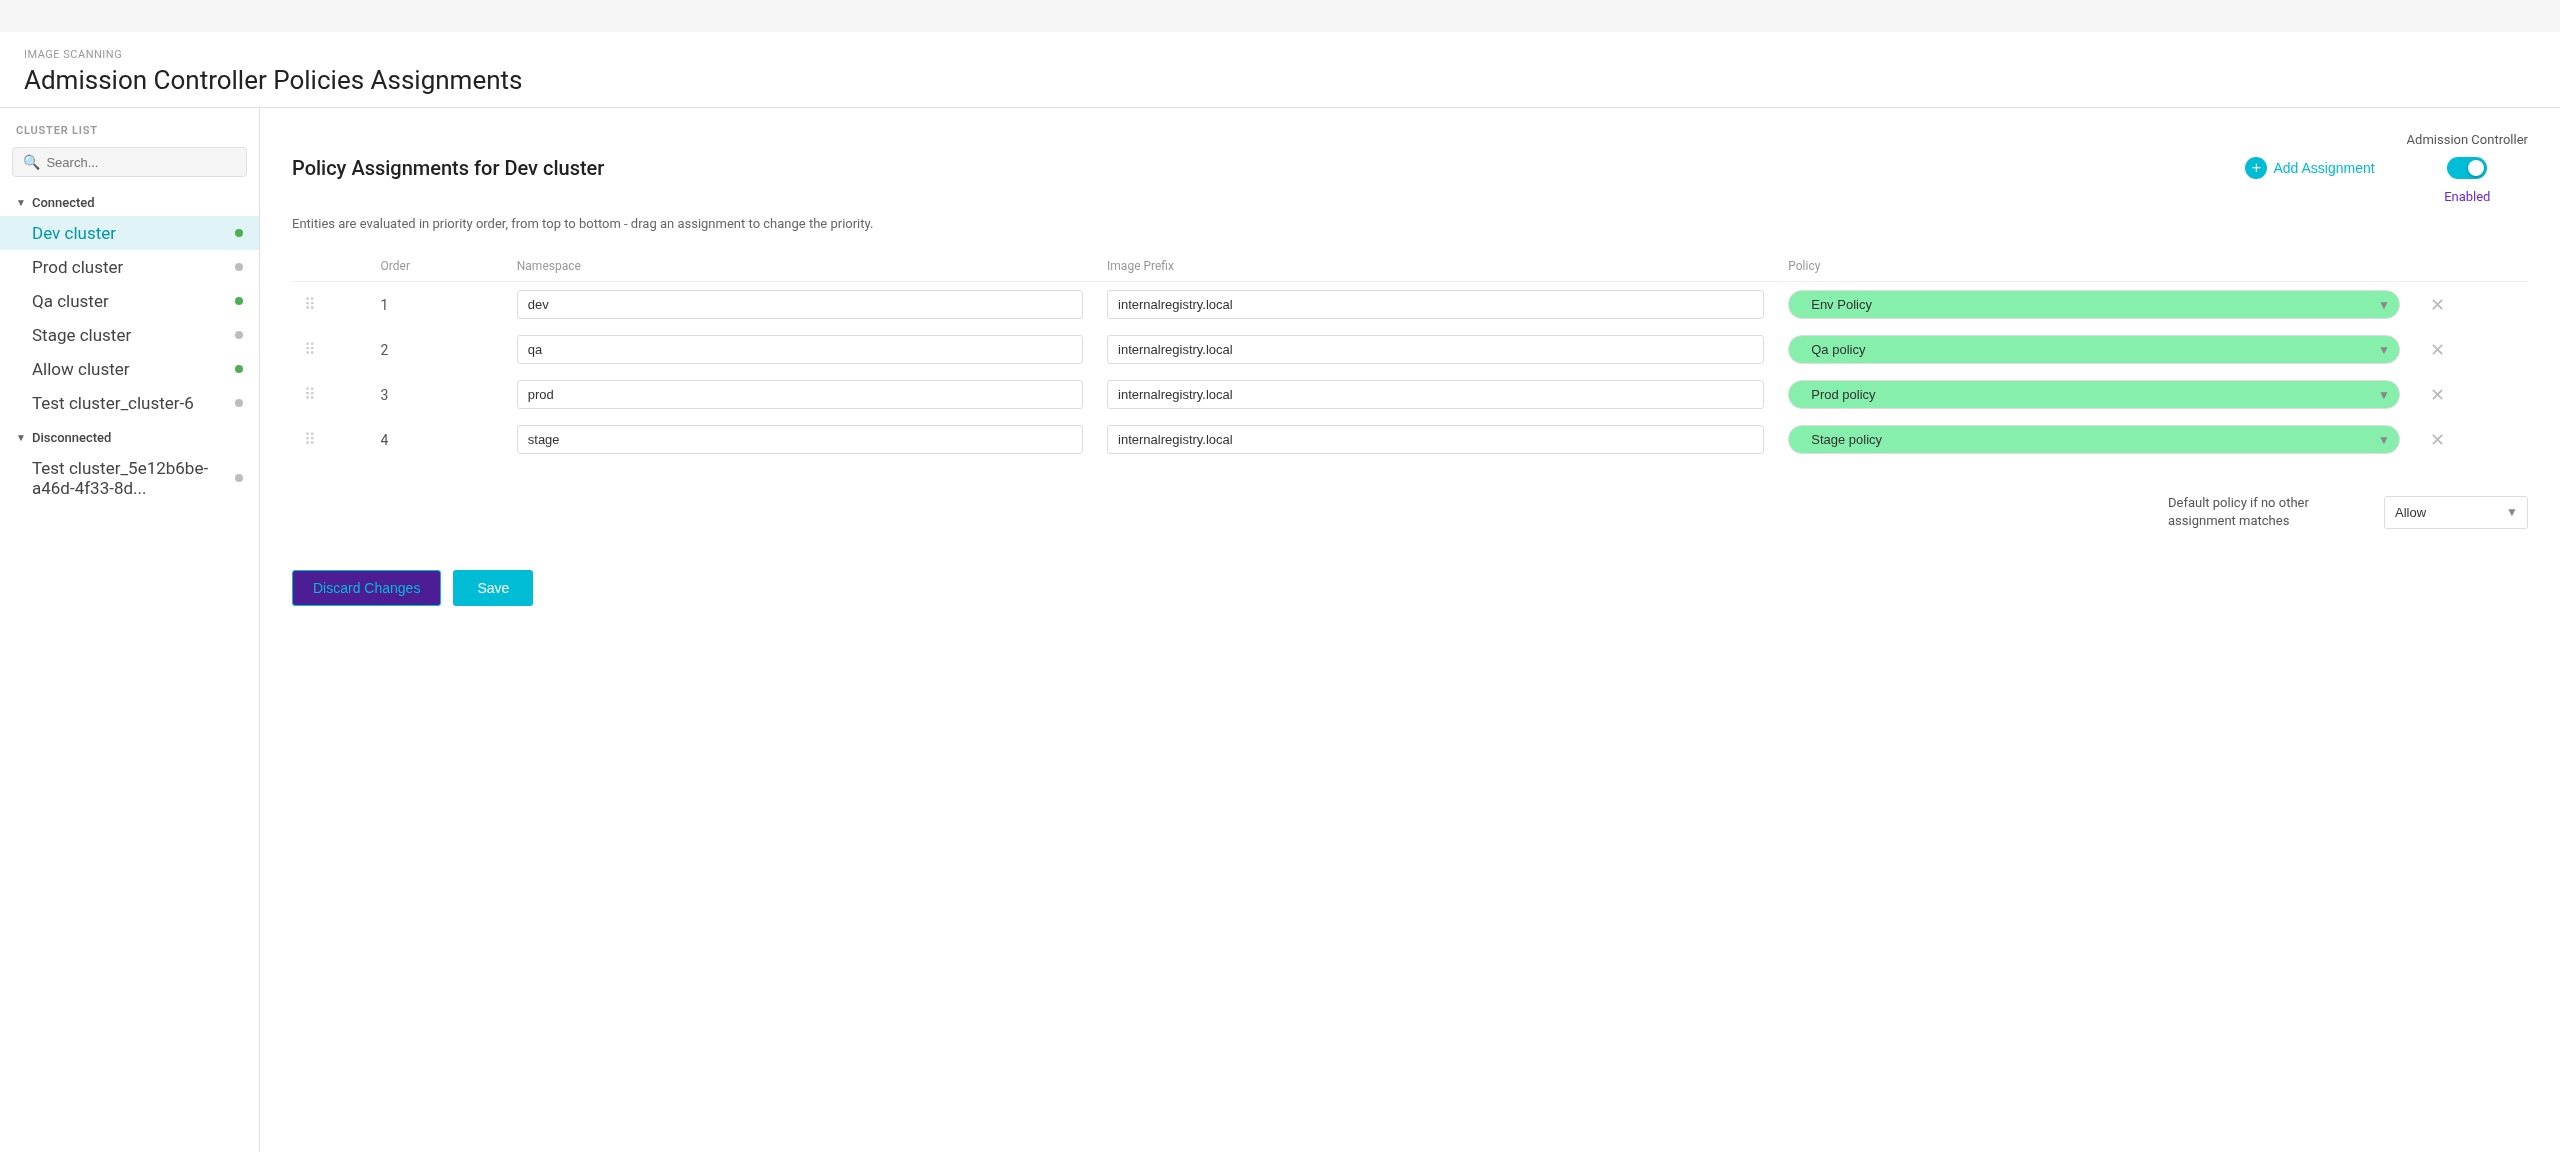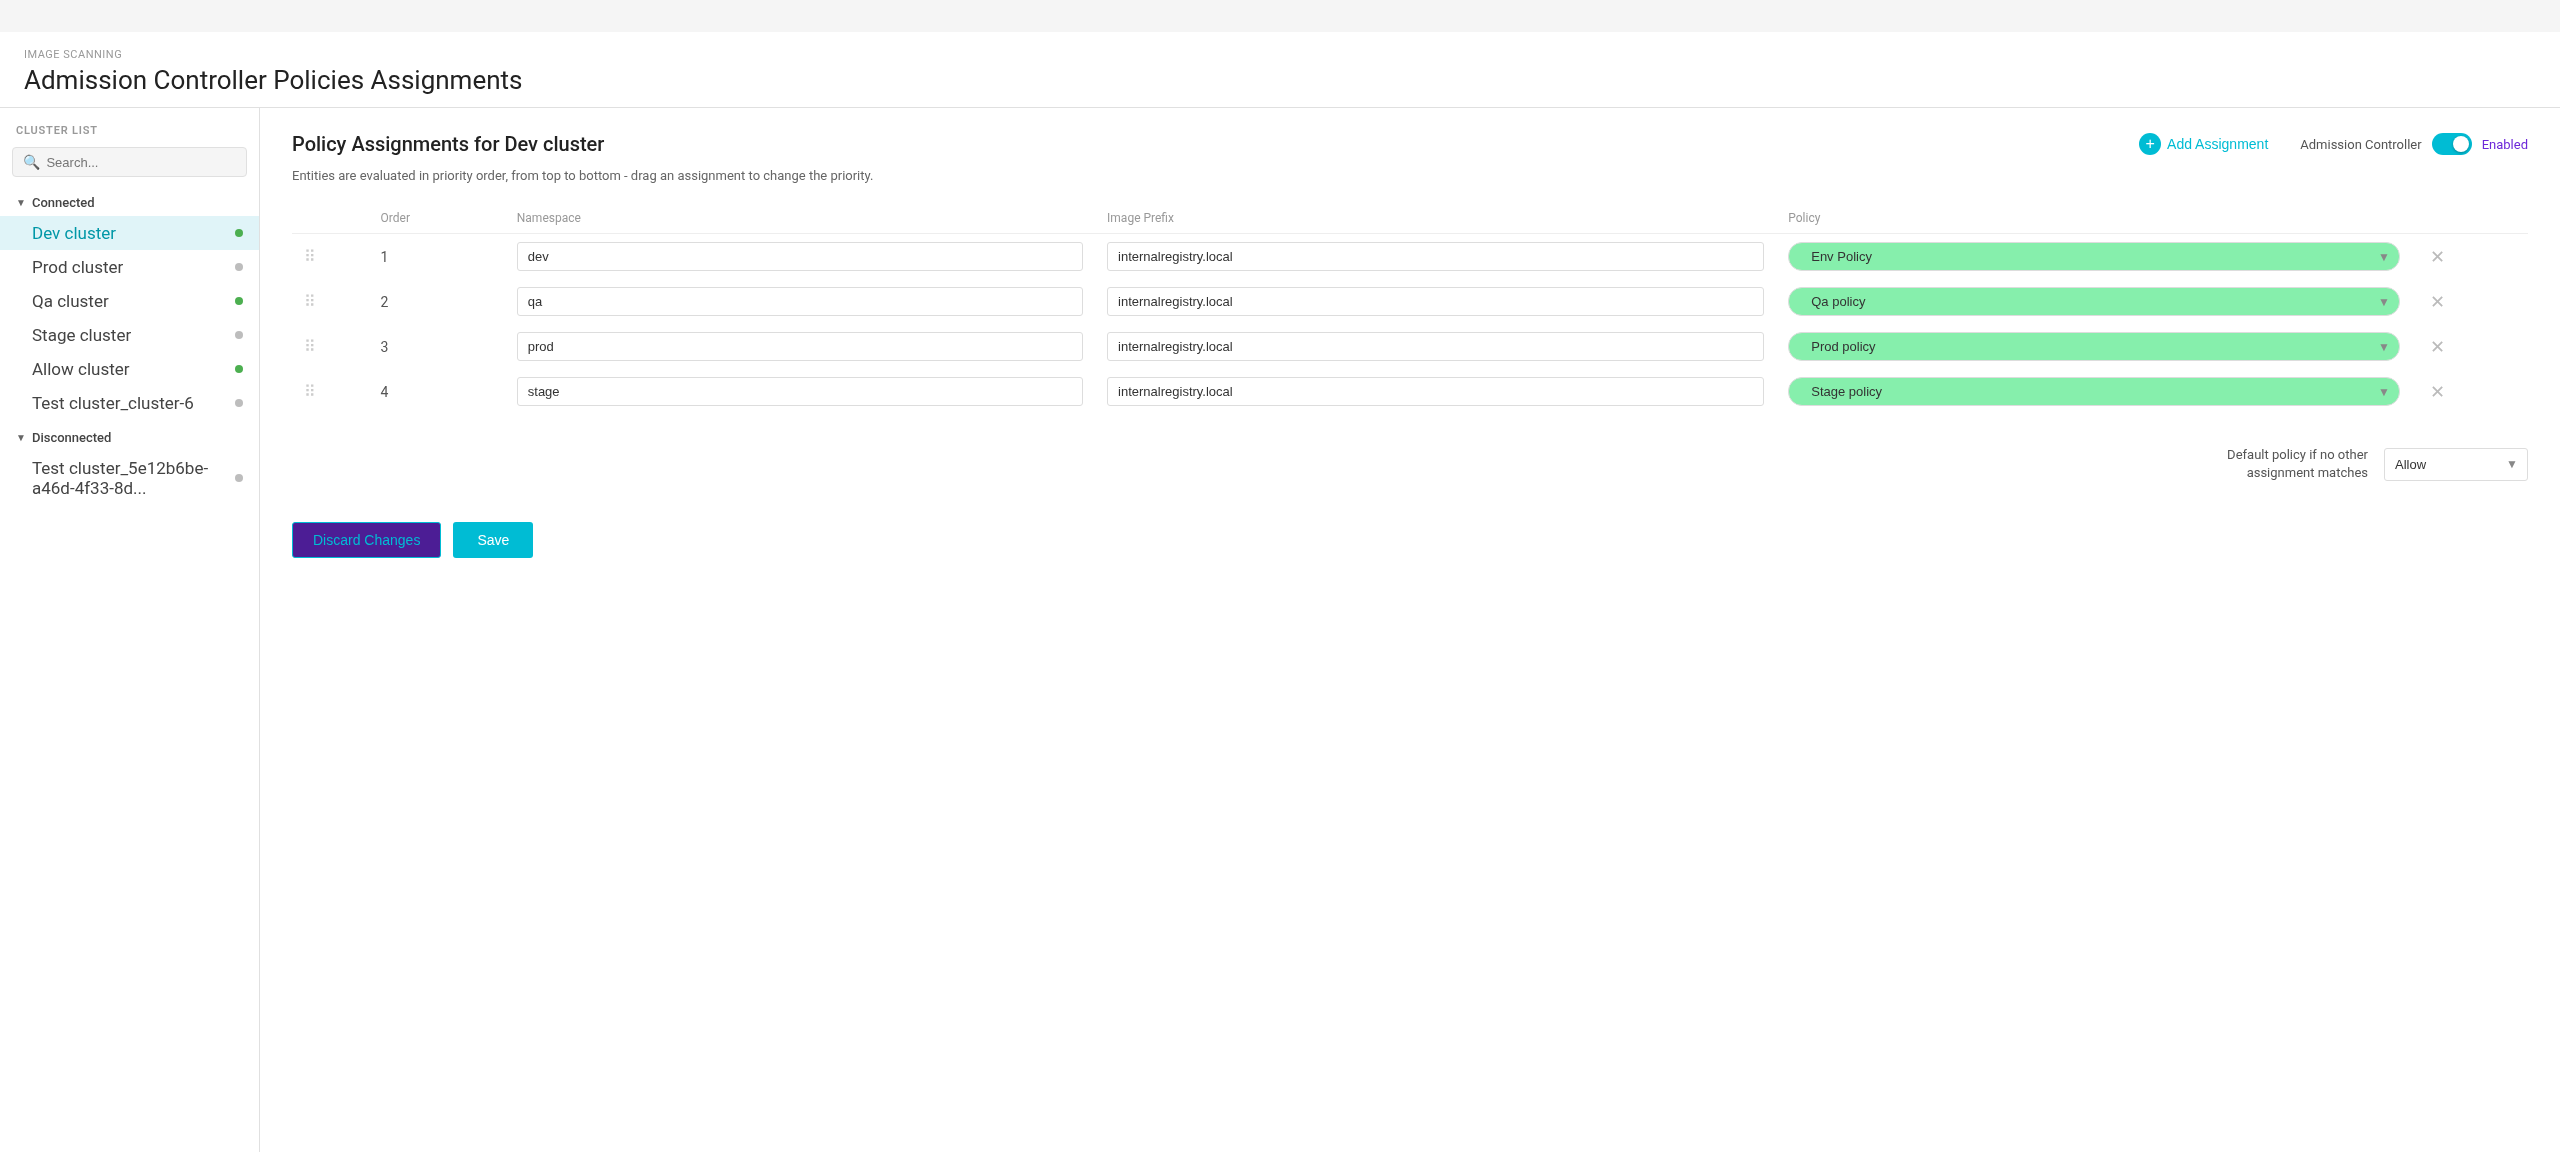--- a/index.html
+++ b/index.html
@@ -151,20 +151,21 @@
       align-items: center;
       justify-content: center;
       font-size: 16px;
       margin-right: 6px;
       flex-shrink: 0;
     }
     .admission-controller-toggle {
       display: flex;
       align-items: center;
       gap: 10px;
+      flex-direction: column;
     }
     .toggle-label {
       font-size: 13px;
       color: #555;
     }
     .toggle-switch {
       position: relative;
       width: 40px;
       height: 22px;
     }
@@ -273,21 +274,21 @@
     .default-policy-row {
       display: flex;
       align-items: center;
       justify-content: flex-end;
       margin-bottom: 32px;
       gap: 16px;
     }
     .default-policy-label {
       font-size: 13px;
       color: #555;
-      text-align: right;
+      text-align: left;
       max-width: 200px;
       line-height: 1.4;
     }
     .default-policy-select-wrap {
       position: relative;
       width: 144px;
     }
     .default-policy-select {
       width: 100%;
       border: 1px solid #ddd;

